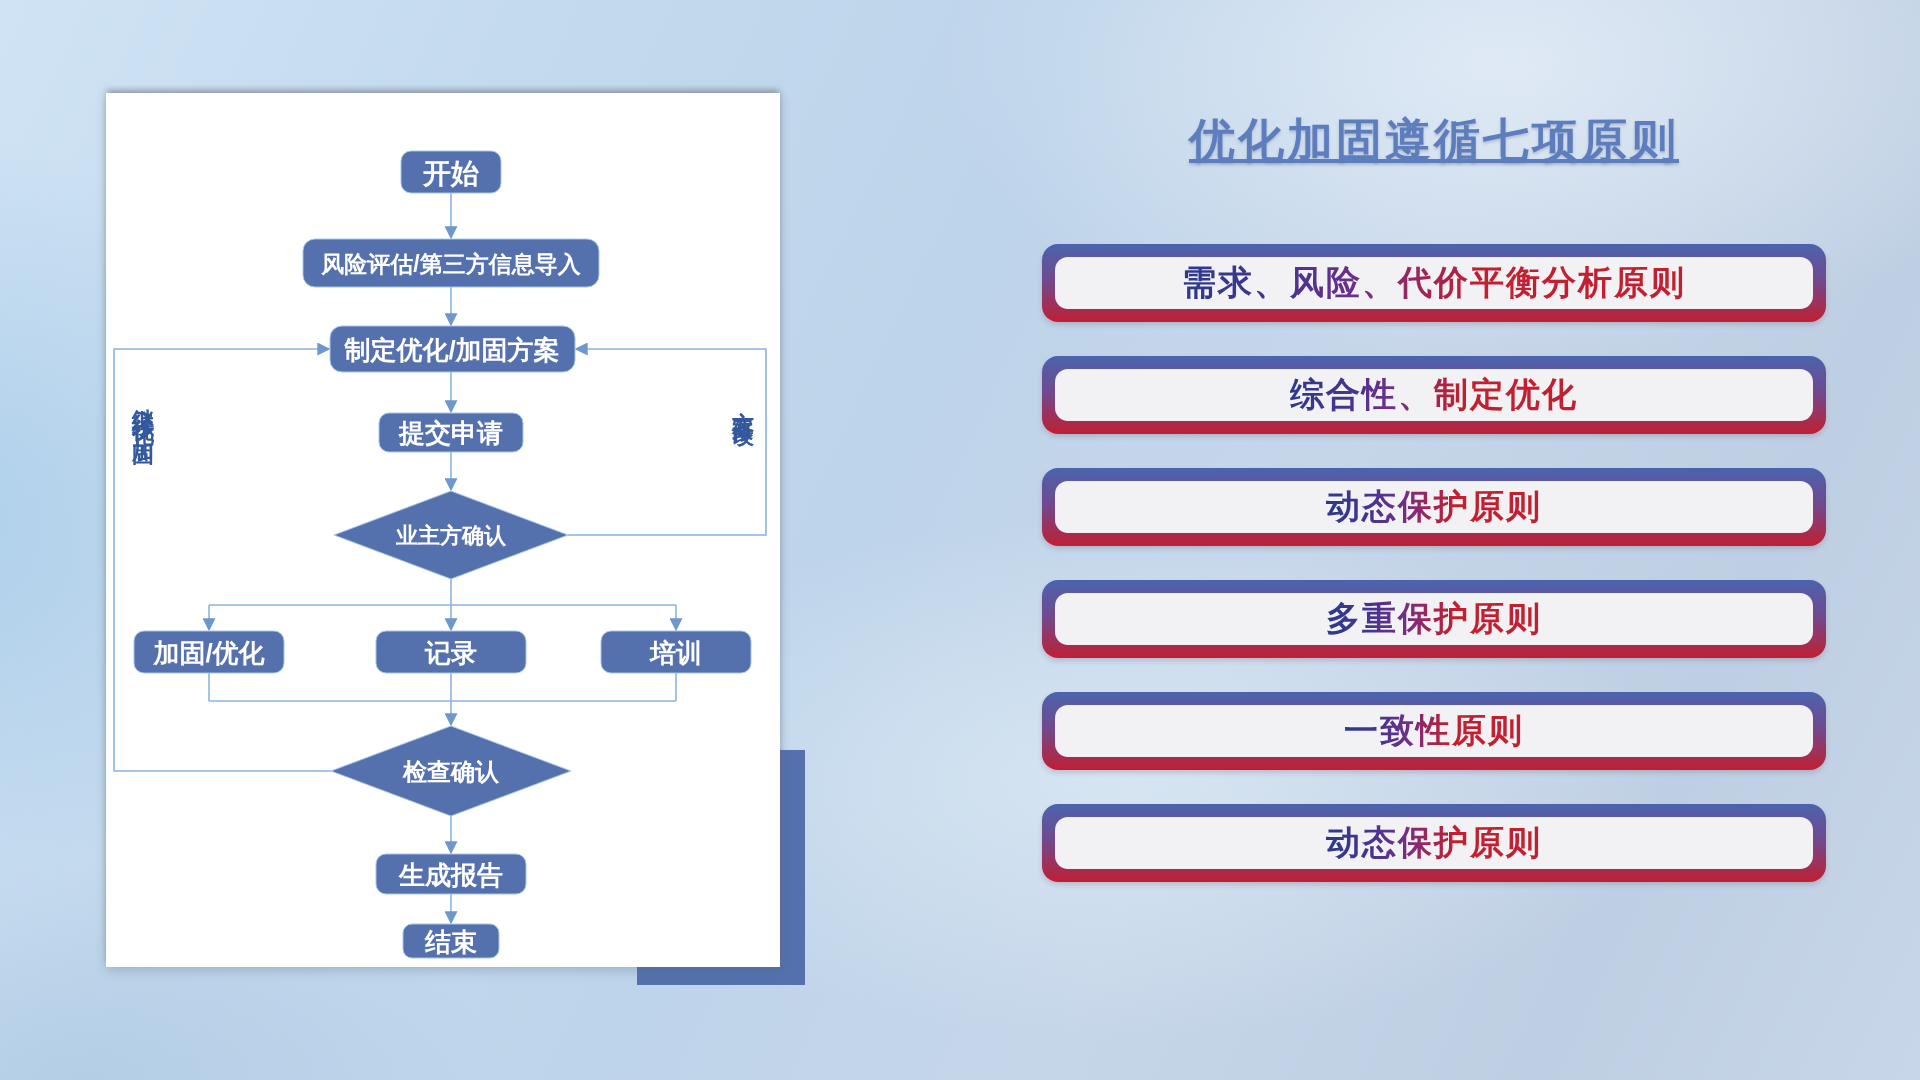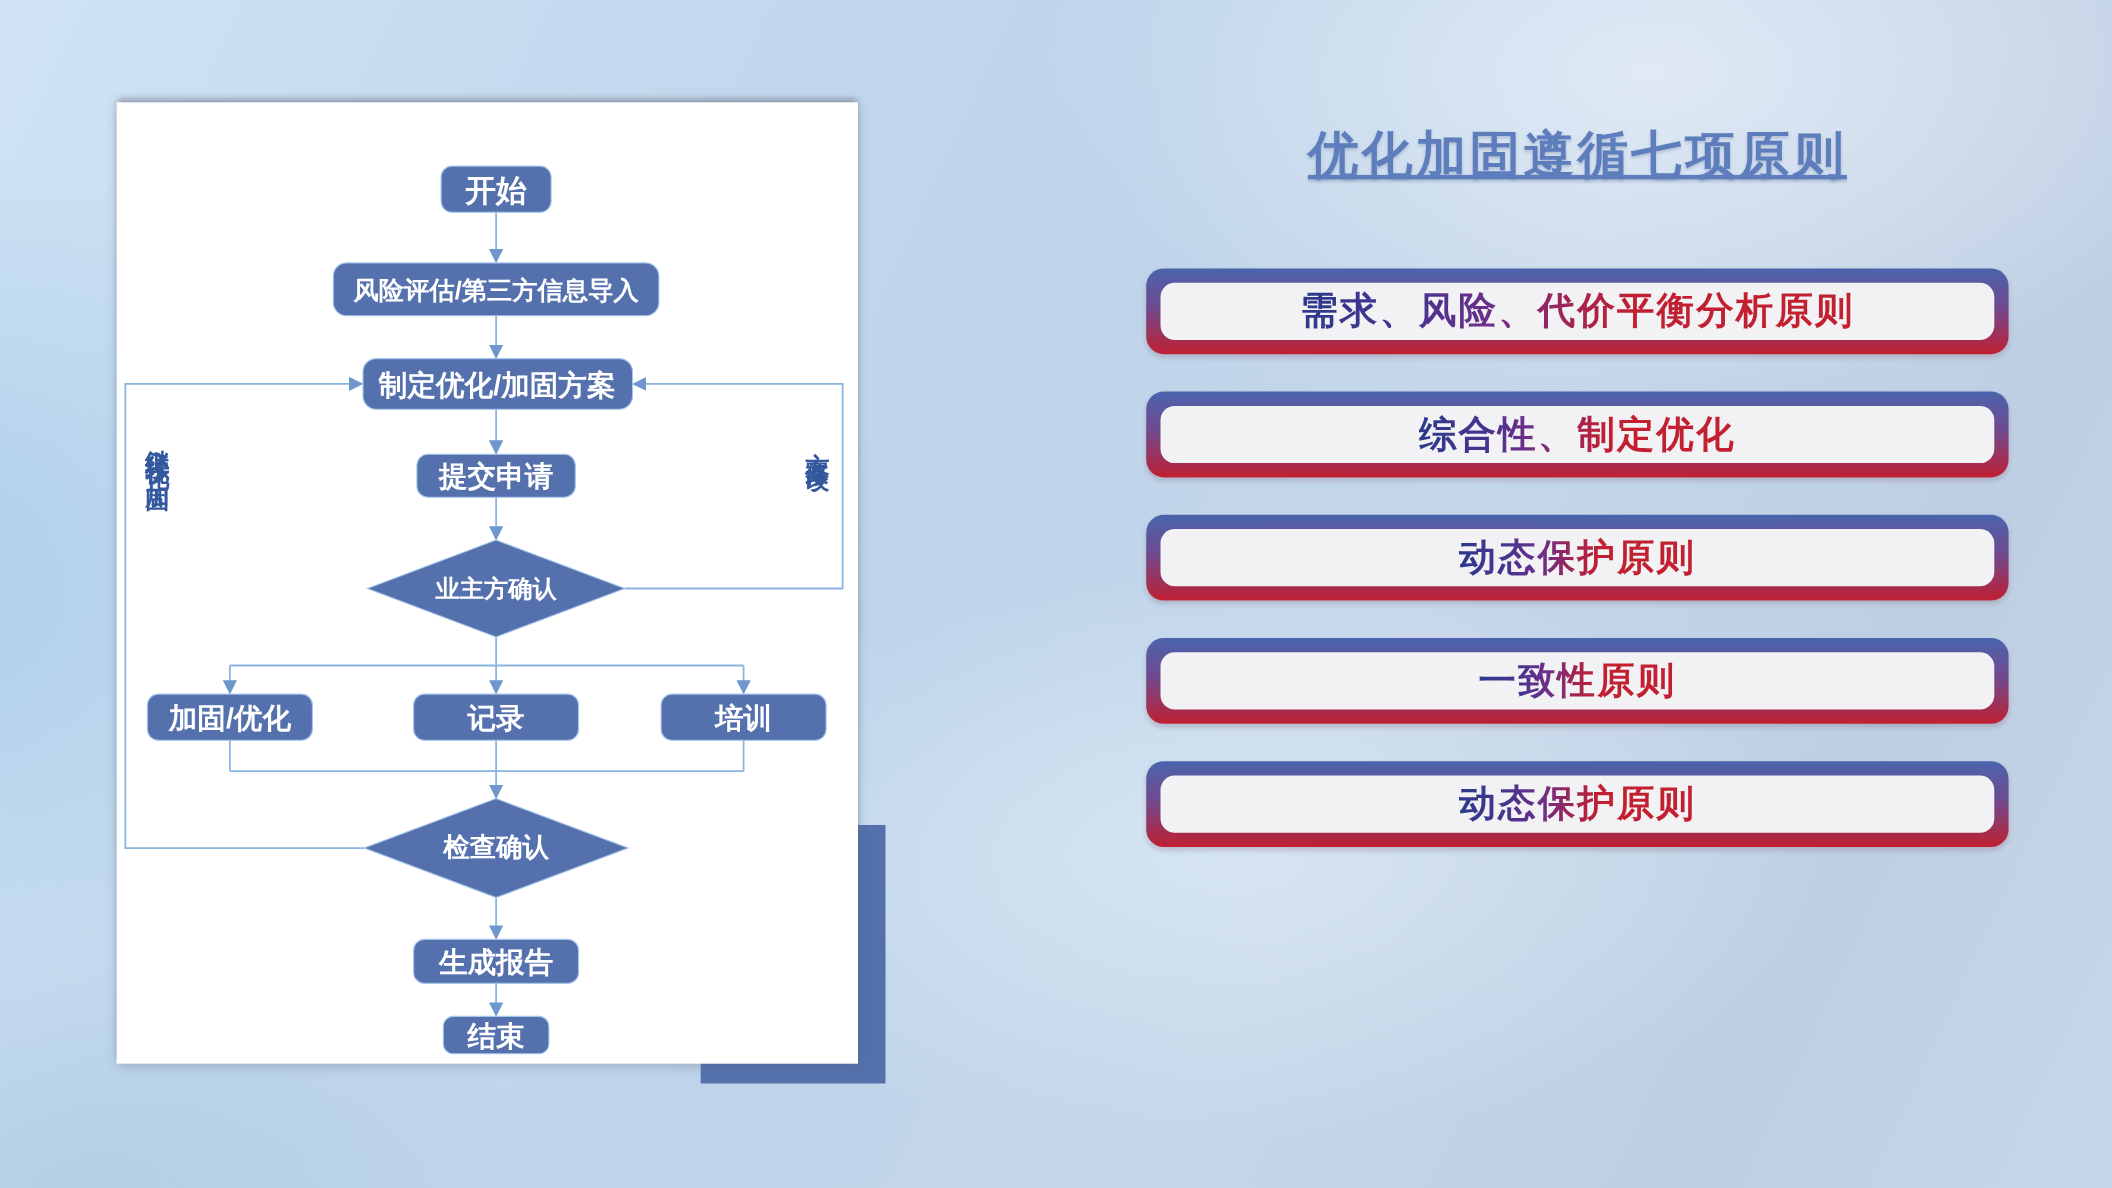--- a/index.html
+++ b/index.html
@@ -174,20 +174,25 @@
         <span class="principle-text">综合性、制定优化</span>
       </div>
     </div>
     <div class="principle">
       <div class="principle-inner">
         <span class="principle-text">动态保护原则</span>
       </div>
     </div>
     <div class="principle">
       <div class="principle-inner">
+        <span class="principle-text">多重保护原则</span>
+      </div>
+    </div>
+    <div class="principle">
+      <div class="principle-inner">
         <span class="principle-text">一致性原则</span>
       </div>
     </div>
     <div class="principle">
       <div class="principle-inner">
         <span class="principle-text">动态保护原则</span>
       </div>
     </div>
   </div>
 

